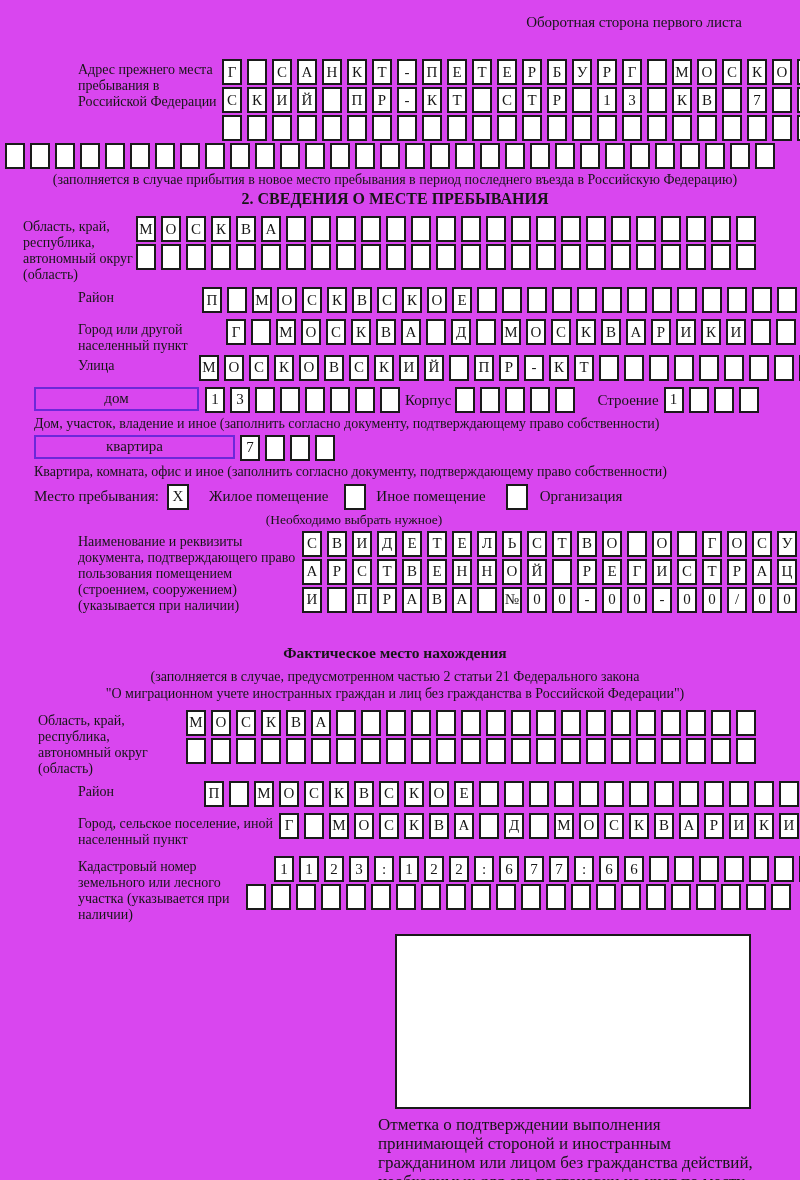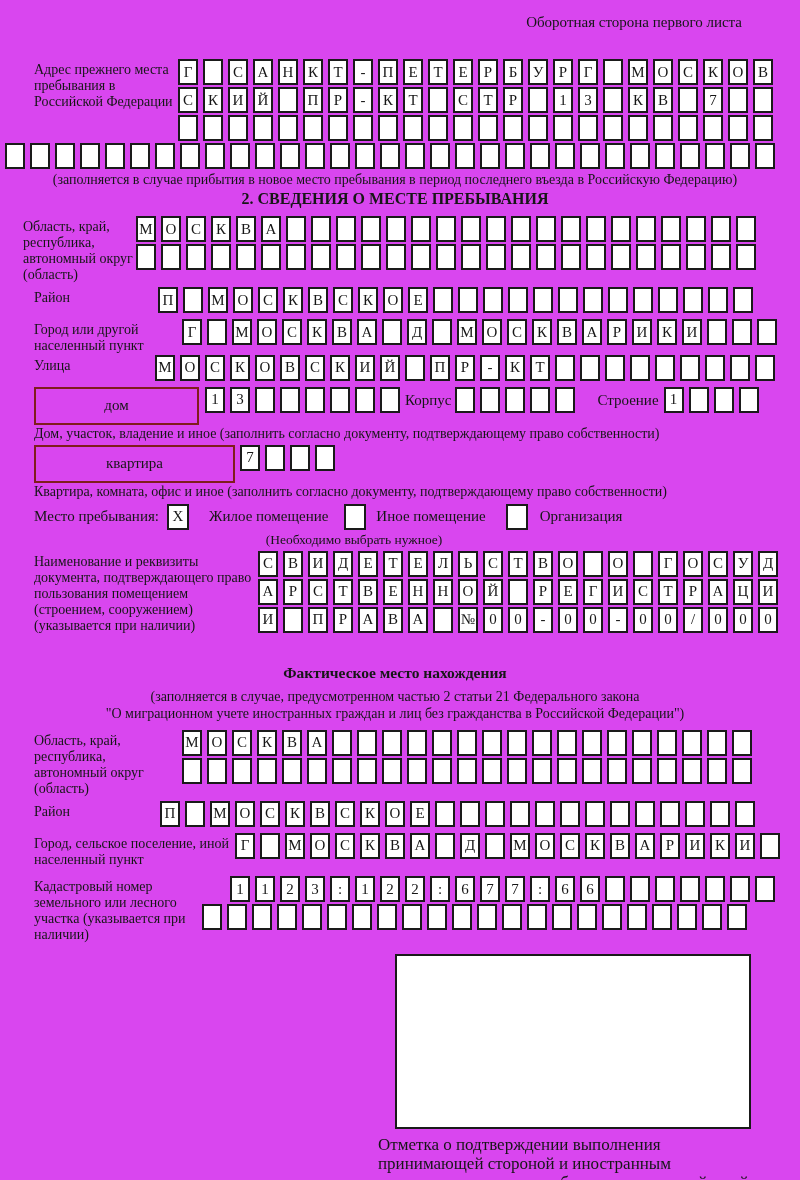--- a/index.html
+++ b/index.html
@@ -6,21 +6,21 @@
   html,body { margin:0; padding:0; background:#ffffff; }
   .page {
     width:800px; height:1180px; overflow:hidden; position:relative;
     background:#d946ef; color:#161616;
     font-family:"Liberation Serif","DejaVu Serif",serif;
     padding:14px 44px 0 34px;
   }
   .side-note { text-align:right; font-size:15px; padding-right:14px; height:19px; }
 
   .field { display:flex; align-items:flex-start; }
-  .flabel { flex:0 0 auto; font-size:14px; line-height:1.15; padding-top:3px; }
+  .flabel { flex:0 0 auto; font-size:14px; line-height:1.15; padding-top:3px;margin-left:44px; }
   .rows { flex:1 1 auto; }
 
   .cellrow { display:flex; flex-wrap:nowrap; gap:5px; margin-bottom:2px; }
   .cell {
     flex:0 0 auto; width:20px; height:26px; border:2px solid #1a1a1a;
     display:flex; align-items:center; justify-content:center;
     font-size:15px; background:#fff;
   }
   .fullrow { margin-left:-29px; margin-top:0; }
 
@@ -35,21 +35,21 @@
     font-size:15.5px; font-weight:bold; text-align:center;
     margin-top:16px; height:19px;
   }
 
   .sec-field { margin-bottom:4px; min-height:28px; }
   .region-field { min-height:64px; margin-bottom:4px;justify-content:flex-end; }
   .city-field { min-height:32px; }
 
   .houserow { display:flex; align-items:flex-start; margin-top:2px; }
   .widebox {
-    flex:0 0 auto; height:38px; border:2px solid #7f1d1d;
+    flex:0 0 auto; height:24px; border:2px solid #6d28d9;
     display:flex; align-items:center; justify-content:center; font-size:15px;
   }
   .widebox.house { width:165px; margin-right:6px; }
   .widebox.apt { width:201px; margin-right:5px; }
   .inline-label { font-size:15px; line-height:26px; flex:0 0 auto; }
 
   .stayrow { display:flex; align-items:center; margin-top:3px; height:28px; font-size:15px; }
   .cb {
     flex:0 0 auto; width:22px; height:26px; border:2px solid #1a1a1a;
     display:flex; align-items:center; justify-content:center; font-size:15px; background:#fff;

